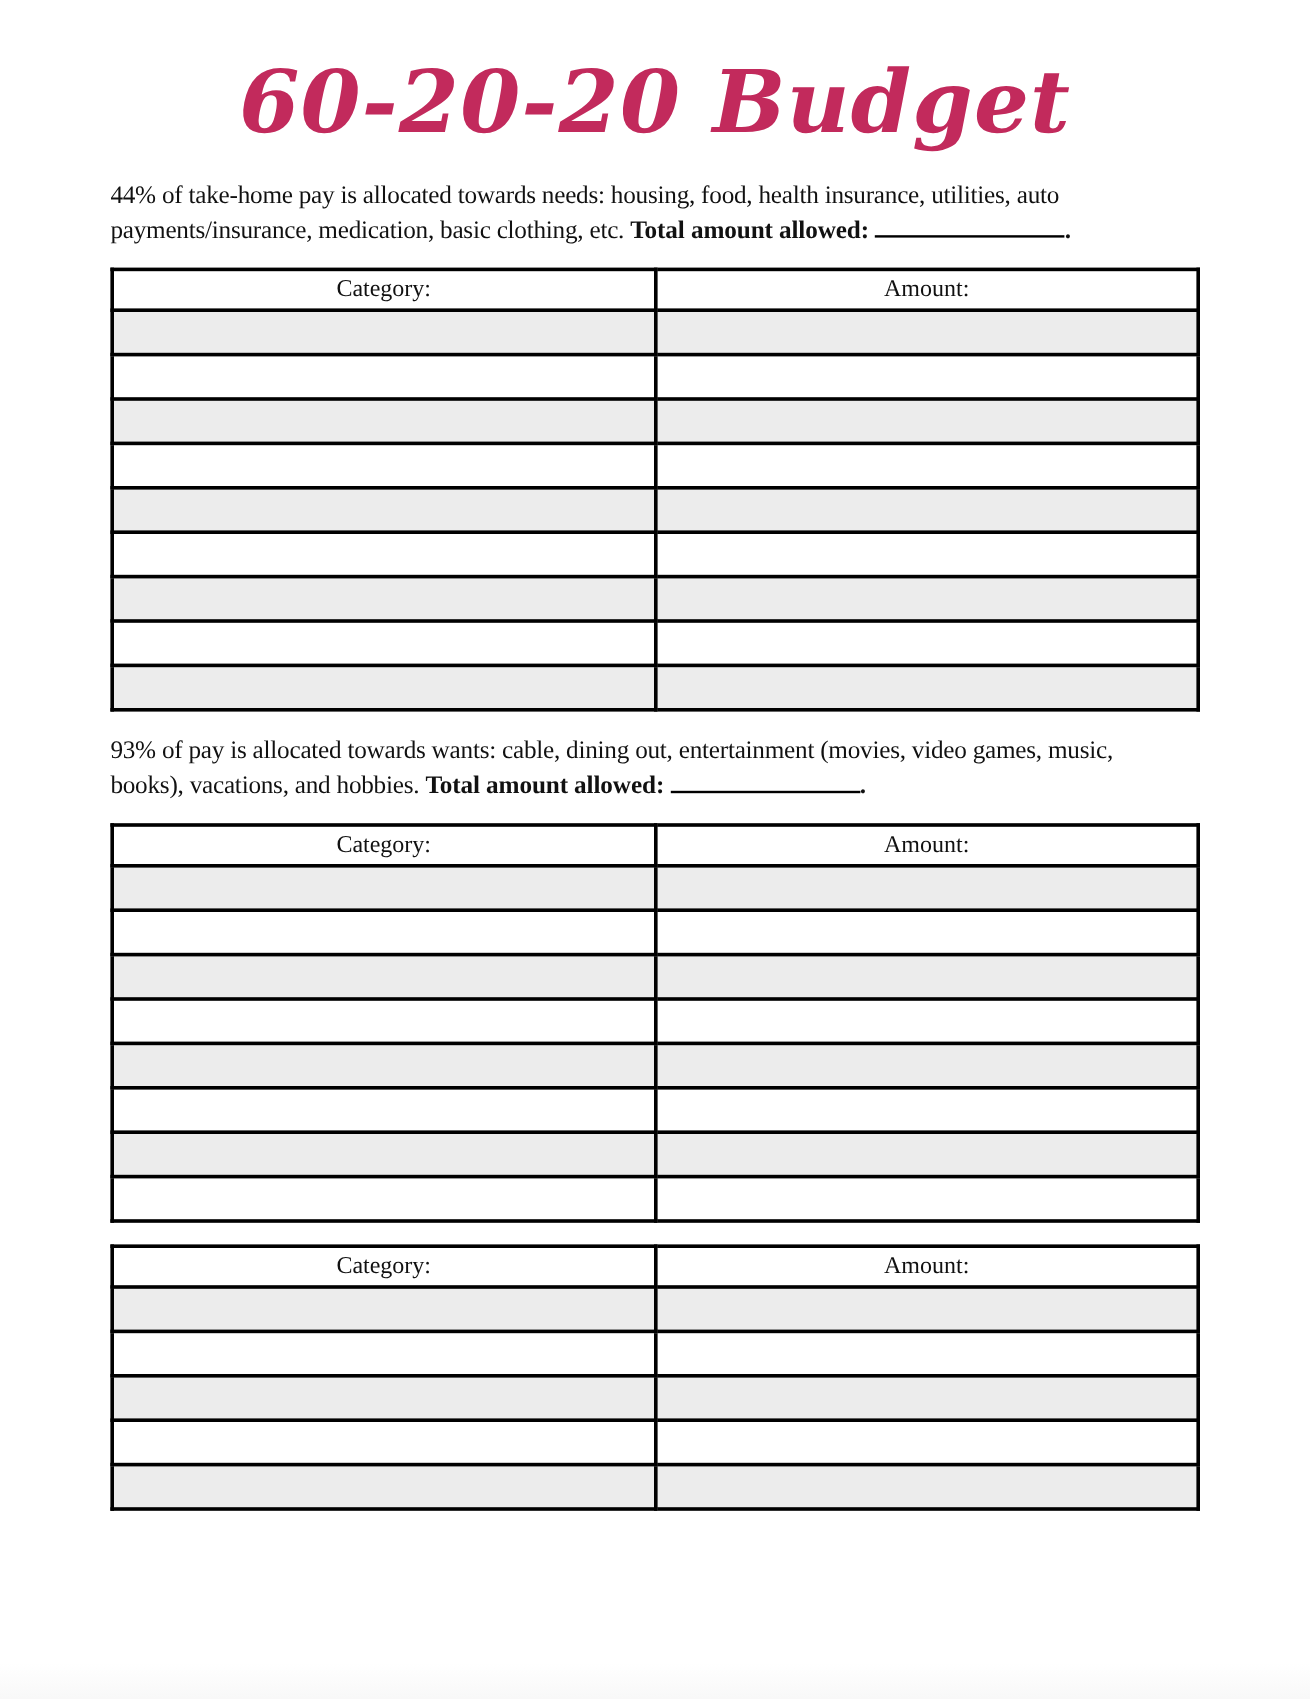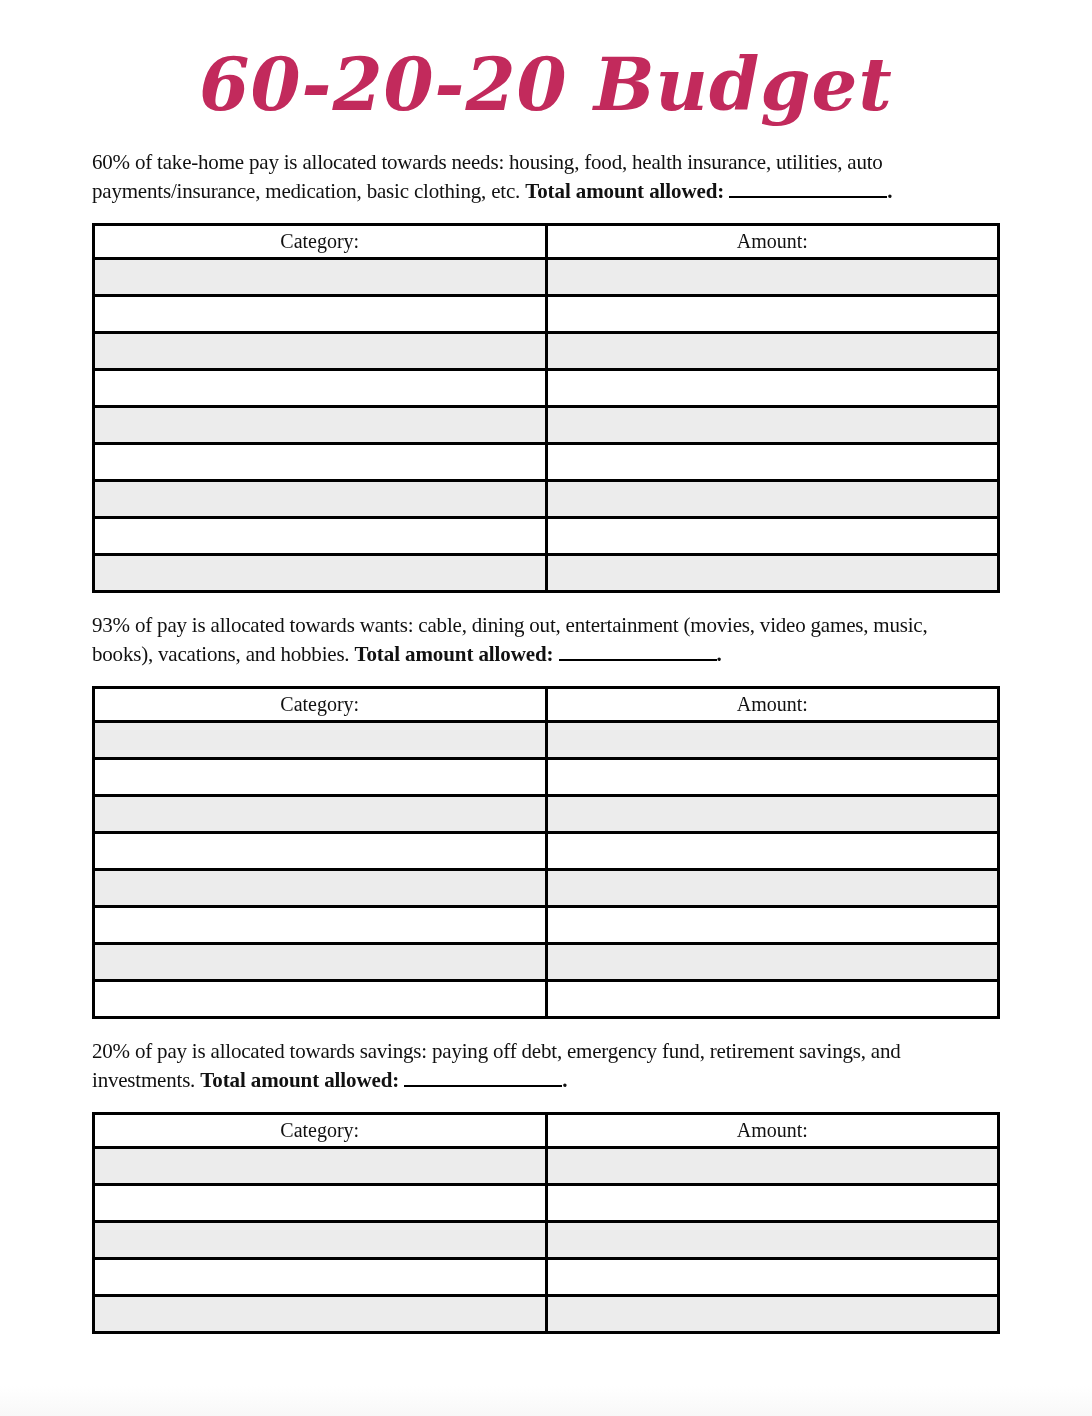--- a/index.html
+++ b/index.html
@@ -91,21 +91,21 @@
 <body>
 
 <div class="page">
 
   <h1 class="page-title">60-20-20 Budget</h1>
 
   <div class="content">
 
     <section>
       <p class="section-desc first">
-        <span>60% of take-home pay is allocated towards needs: housing, food, health insurance, utilities, auto payments/insurance, medication, basic clothing, etc.</span>
+        <span>44% of take-home pay is allocated towards needs: housing, food, health insurance, utilities, auto payments/insurance, medication, basic clothing, etc.</span>
         <strong>Total amount allowed:</strong>
         <span class="blank-line"></span><strong>.</strong>
       </p>
       <table class="budget-table">
         <thead>
           <tr>
             <th>Category:</th>
             <th>Amount:</th>
           </tr>
         </thead>
@@ -194,25 +194,20 @@
             </tr>
             <tr>
               <td></td>
               <td></td>
             </tr>
           </tbody>
       </table>
     </section>
 
     <section>
-      <p class="section-desc">
-        <span>20% of pay is allocated towards savings: paying off debt, emergency fund, retirement savings, and investments.</span>
-        <strong>Total amount allowed:</strong>
-        <span class="blank-line"></span><strong>.</strong>
-      </p>
       <table class="budget-table">
         <thead>
           <tr>
             <th>Category:</th>
             <th>Amount:</th>
           </tr>
         </thead>
         <tbody>
             <tr class="alt">
               <td></td>

